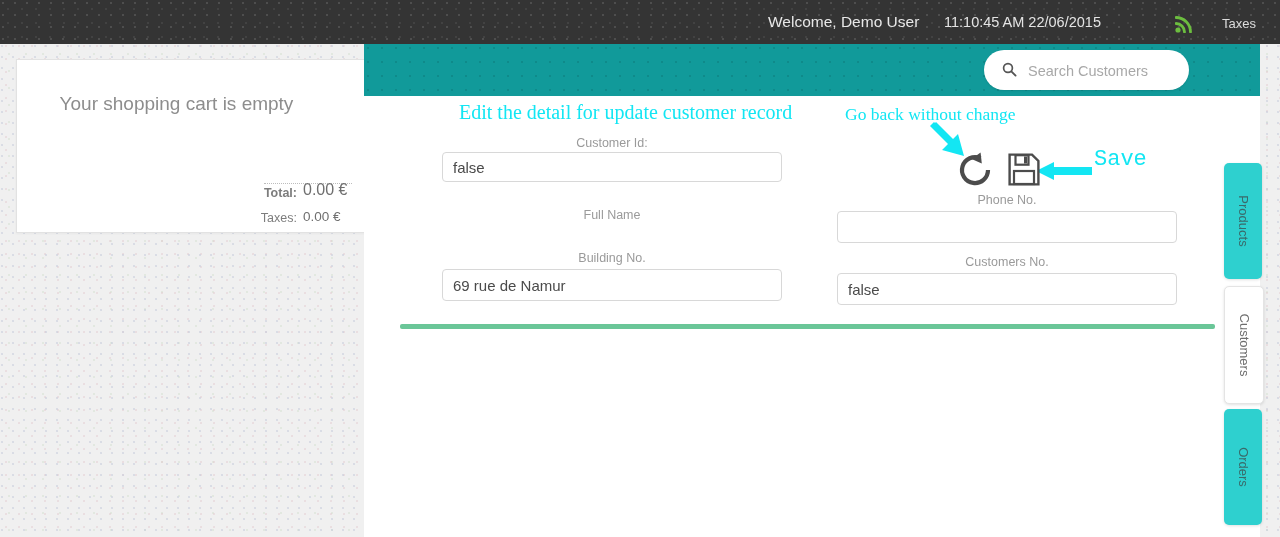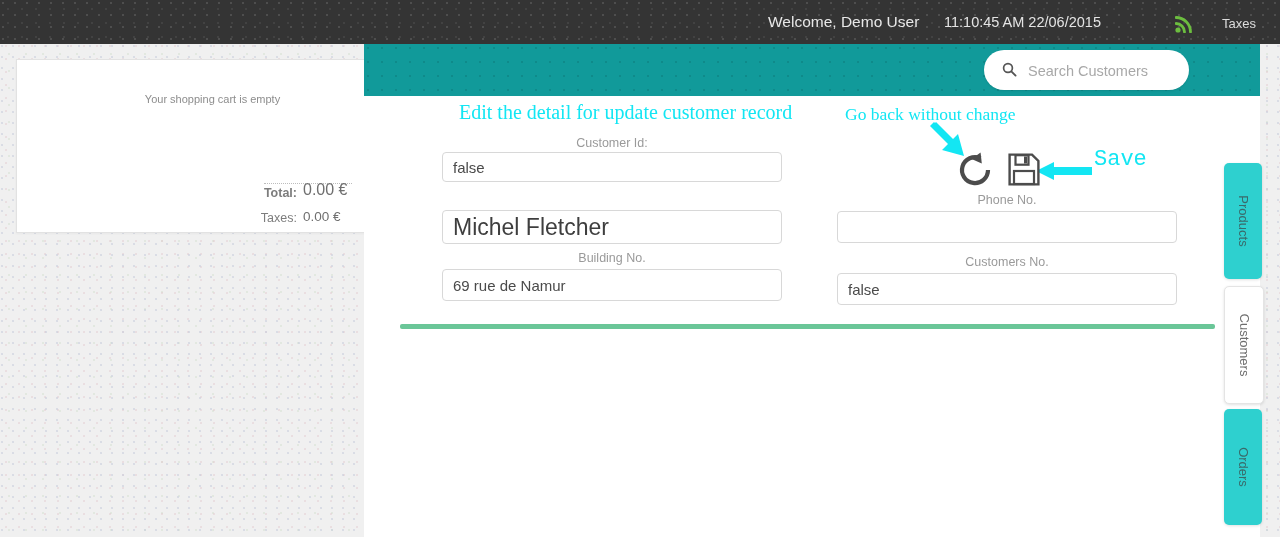--- a/index.html
+++ b/index.html
@@ -89,22 +89,21 @@
     background: #fff;
     border: 1px solid #e2e2e2;
     box-shadow: 0 1px 2px rgba(0,0,0,0.04);
   }
   .cart-empty {
     position: absolute;
     left: 0; top: 33px;
     width: 319px;
     text-align: center;
     color: #8d8d8d;
-    font-size: 11px;
-    padding-left: 36px;
+    font-size: 19px;
   }
   .cart-rule {
     position: absolute;
     left: 247px; top: 123px;
     width: 88px;
     border-top: 1px dotted #bdbdbd;
   }
   .cart-total-label {
     position: absolute;
     left: 200px; top: 126px;
@@ -334,21 +333,20 @@
       <rect x="7.5" y="2.2" width="13" height="9.5" stroke="#4c4c4c" stroke-width="2.2" fill="#ffffff"></rect>
       <rect x="16" y="3.5" width="3.2" height="7" fill="#4c4c4c"></rect>
       <rect x="6" y="18" width="20" height="13" stroke="#4c4c4c" stroke-width="2.2" fill="#ffffff"></rect>
     </svg>
   </div>
 
   <div class="field-label" style="left:442px; top:136px; width:340px;">Customer Id:</div>
   <input class="field-input small" style="left: 442px; top: 152px; width: 340px; height: 30px;" value="false">
 
   <div class="field-label" style="left:442px; top:193px; width:340px;margin-top:15px;">Full Name</div>
-  <input class="field-input big" style="left: 442px; top: 210px; width: 340px; height: 34px;" value="Michel Fletcher">
 
   <div class="field-label" style="left:442px; top:251px; width:340px;">Building No.</div>
   <input class="field-input small" style="left: 442px; top: 269px; width: 340px; height: 32px;" value="69 rue de Namur">
 
   <div class="field-label" style="left:837px; top:193px; width:340px;">Phone No.</div>
   <input class="field-input small" style="left: 837px; top: 211px; width: 340px; height: 32px;" value="">
 
   <div class="field-label" style="left:837px; top:255px; width:340px;">Customers No.</div>
   <input class="field-input small" style="left: 837px; top: 273px; width: 340px; height: 32px;" value="false">
 

